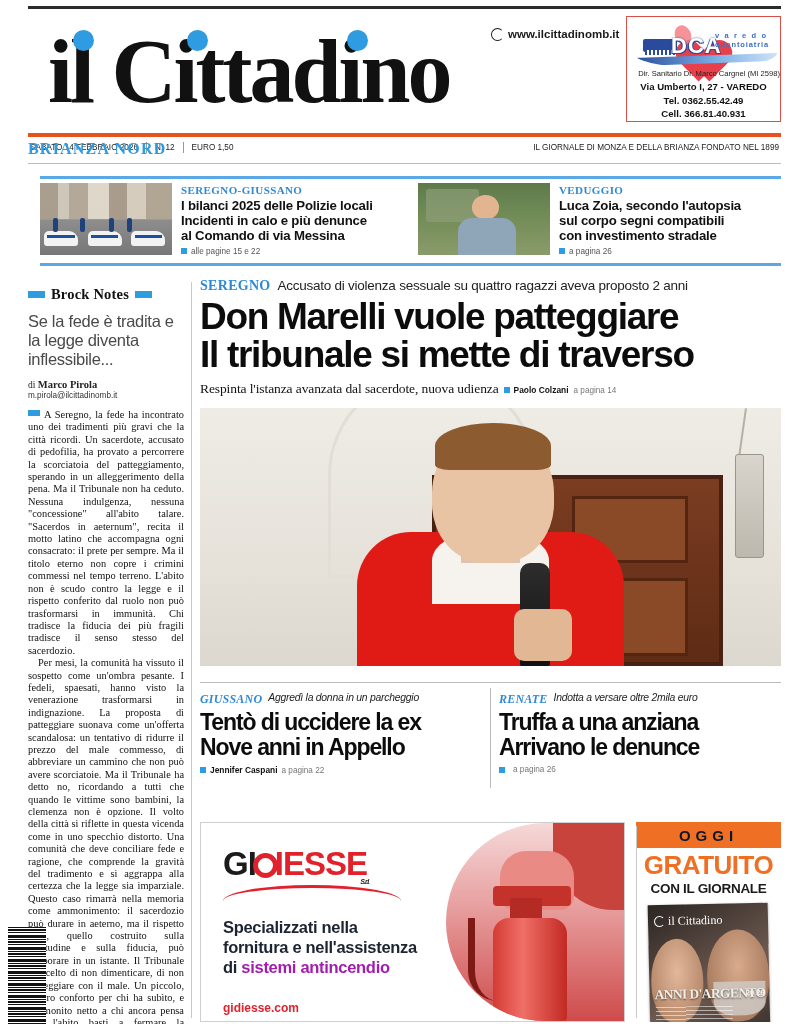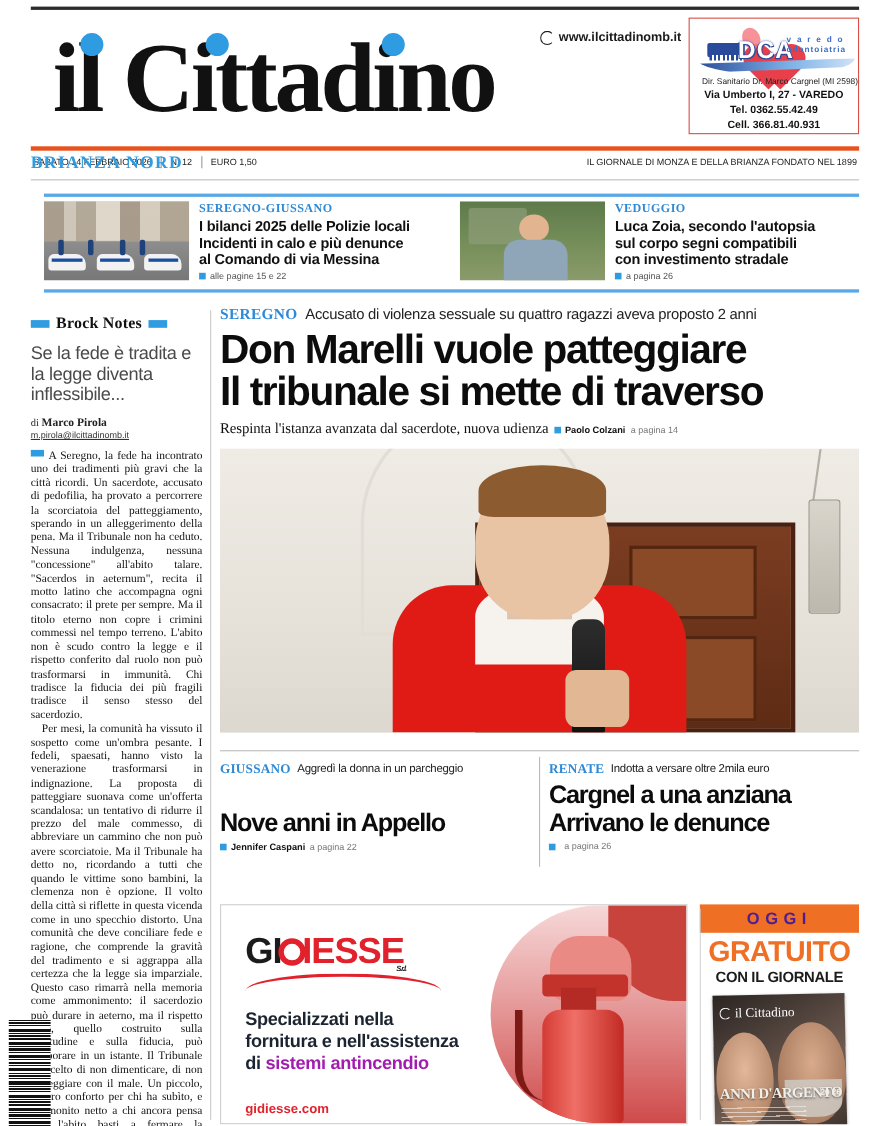--- a/index.html
+++ b/index.html
@@ -182,21 +182,21 @@
   .op-title {
     margin-top:9px;
     font-family:"Liberation Sans", sans-serif; font-weight:400;
     font-size:16.5px; line-height:19px; color:#4a4a4a; letter-spacing:-.3px;
   }
   .op-by {
     margin-top:10px; font-family:"Liberation Serif", serif; font-size:9.5px; color:#222;
   }
   .op-by b { font-size:10.5px; }
   .op-mail {
-    font-family:"Liberation Sans", sans-serif; font-size:8.2px; color:#333; margin-top:1px;text-decoration:underline;
+    font-family:"Liberation Sans", sans-serif; font-size:8.2px; color:#333; margin-top:1px;
   }
   .op-body {
     margin-top:9px;
     font-family:"Liberation Serif", serif; font-size:10.4px; line-height:12.4px;
     color:#111; text-align:justify; hyphens:auto;
   }
   .op-body p { margin:0; text-indent:10px; }
   .op-body p.first { text-indent:0; }
   .lead-sq { width:12px; height:6px; background:#2f9be0; display:inline-block; margin-right:4px; vertical-align:2px; }
 
@@ -292,21 +292,21 @@
 
   
   .subs { position:absolute; left:172px; top:404px; width:581px; height:110px; }
   .sub-rule { position:absolute; left:0; top:0; width:581px; height:1px; background:#bbb; }
   .sub-div  { position:absolute; left:290px; top:6px; width:1px; height:100px; background:#bbb; }
   .sub {
     position:absolute; top:10px; width:282px;
   }
   .sub.a { left:0; }
   .sub.b { left:299px; }
-  .sub-kick-row { display:flex; align-items:center; gap:6px; }
+  .sub-kick-row { display:flex; align-items:flex-start; gap:6px;font-style:italic; }
   .sub-kicker {
     font-family:"Liberation Serif", serif; font-weight:700; font-size:12px; color:#2f8ad6; letter-spacing:.2px;
   }
   .sub-sum {
     font-family:"Liberation Sans", sans-serif; font-size:10.4px; color:#222; letter-spacing:-.25px;
   }
   .sub-head {
     margin-top:3px;
     font-family:"Liberation Sans", sans-serif; font-weight:700;
     font-size:23px; line-height:24.5px; color:#0c0c0c; letter-spacing:-1.1px;
@@ -376,21 +376,21 @@
     background:#c9433d; border-radius:0 0 0 60px;
   }
 
   .ad-oggi {
     position:absolute; left:636px; top:822px; width:145px; height:200px;
     background:#fff; overflow:hidden;
   }
   .oggi-bar {
     height:26px; background:#ef7024; display:flex; align-items:center; justify-content:center;
     font-family:"Liberation Sans", sans-serif; font-weight:700; font-size:15px;
-    color:#4c1d95; letter-spacing:5px;
+    color:#0f172a; letter-spacing:5px;
   }
   .oggi-grat {
     text-align:center; margin-top:2px;
     font-family:"Liberation Sans", sans-serif; font-weight:700; font-size:26px;
     color:#ef7024; letter-spacing:-.5px;
   }
   .oggi-con {
     text-align:center; margin-top:0px;
     font-family:"Liberation Sans", sans-serif; font-weight:700; font-size:13.5px;
     color:#1b1b1b; letter-spacing:-.3px;
@@ -605,37 +605,37 @@
     <div class="subs">
       <div class="sub-rule"></div>
       <div class="sub-div"></div>
 
       <div class="sub a">
         <div class="sub-kick-row">
           <span class="sub-kicker">GIUSSANO</span>
           <span class="sub-sum">Aggredì la donna in un parcheggio</span>
         </div>
         <div class="sub-head">
-          <br>
+          <span>Tentò di uccidere la ex</span><br>
           <span>Nove anni in Appello</span>
         </div>
         <div class="sub-ref">
           <i class="sq"></i>
           <b>Jennifer Caspani</b>
           <span>a pagina 22</span>
         </div>
       </div>
 
       <div class="sub b">
         <div class="sub-kick-row">
           <span class="sub-kicker">RENATE</span>
           <span class="sub-sum">Indotta a versare oltre 2mila euro</span>
         </div>
         <div class="sub-head">
-          <span>Cargnel a una anziana</span><br>
+          <span>Truffa a una anziana</span><br>
           <span>Arrivano le denunce</span>
         </div>
         <div class="sub-ref">
           <i class="sq"></i>
           <b></b>
           <span>a pagina 26</span>
         </div>
       </div>
     </div>
   </div>

